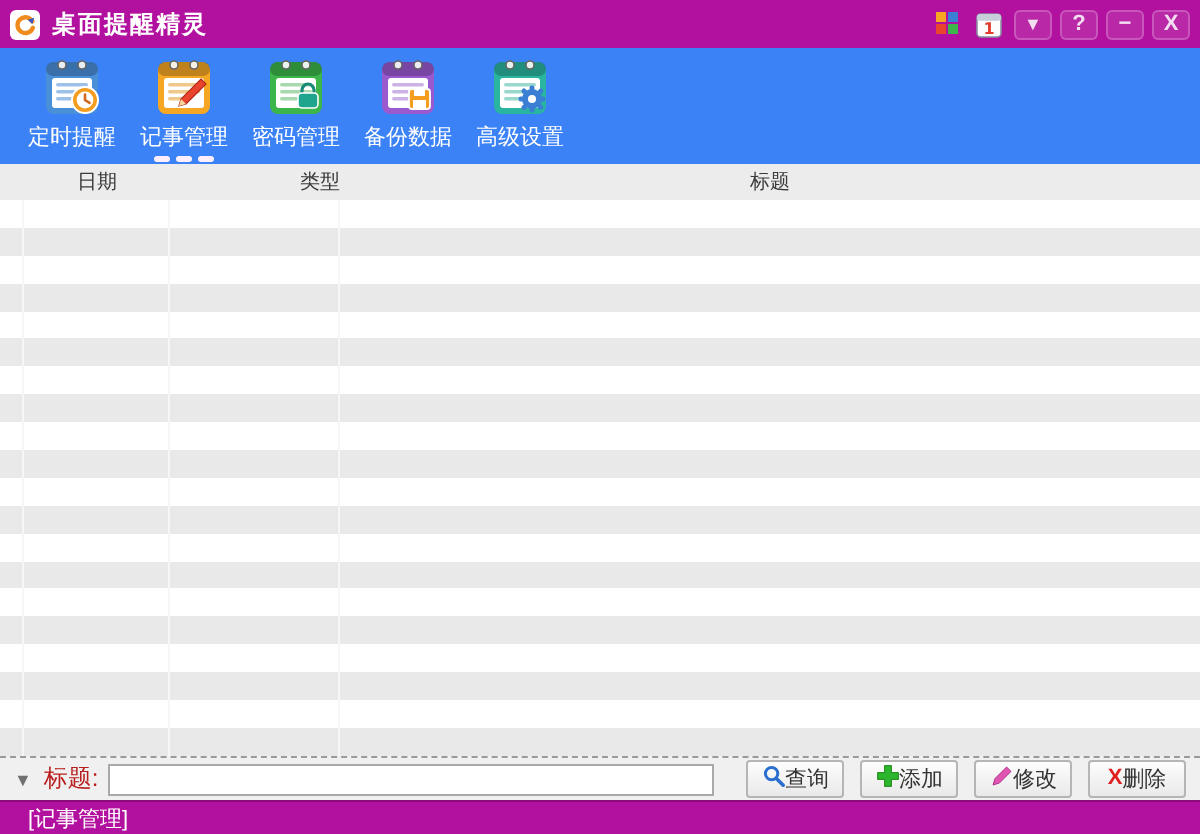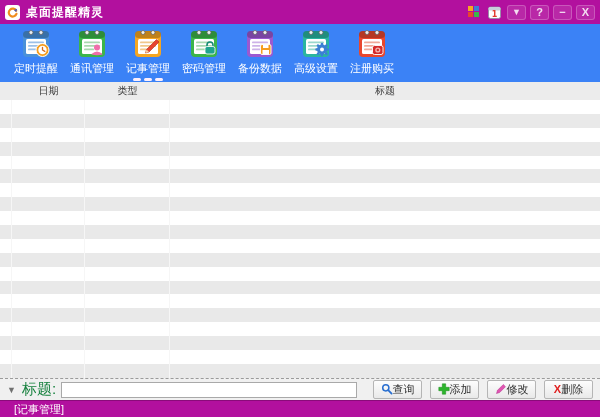--- a/index.html
+++ b/index.html
@@ -47,30 +47,30 @@
   
   .table-header {
     height:18px; background:#ececec; display:flex; align-items:center;
     font-size:10px; color:#3a3a3a; flex:0 0 auto;
   }
   .table-body { flex:1 1 auto; overflow:hidden; background:#fff; }
   .trow { display:flex; height:13.9px; }
   .trow:nth-child(even) { background:#e9e9e9; }
   .c0 { width:12px; flex:0 0 auto; border-right:1px solid #f6f6f6; }
   .c1 { width:73px; flex:0 0 auto; border-right:1px solid #f6f6f6; text-align:center; }
-  .c2 { width:85px; flex:0 0 auto; border-right:1px solid #f6f6f6; text-align:center; }
+  .c2 { width:85px; flex:0 0 auto; border-right:1px solid #f6f6f6; text-align:right; }
   .c3 { flex:1 1 auto; text-align:center; }
   .table-header .c0, .table-header .c1, .table-header .c2, .table-header .c3 { border-right:none; }
   
   .footer {
     height:22px; background:#f0f0f0; border-top:1px dashed #9a9a9a;
     display:flex; align-items:center; padding:0 7px; flex:0 0 auto; gap:0;
   }
   .collapse-arrow { color:#707070; font-size:9px; margin-right:6px; }
-  .filter-label { font-size:15px; color:#15803d; margin-right:5px; white-space:nowrap; }
+  .filter-label { font-size:12px; color:#b91c1c; margin-right:5px; white-space:nowrap; }
   .filter-input {
     flex:1; height:16px; border:1px solid #a9a9a9; background:#fff;
     font-size:11px; padding:0 3px; margin-right:8px; outline:none;
     font-family:"Liberation Sans","DejaVu Sans",sans-serif;
   }
   .fbtn {
     width:49px; height:19px; margin-left:8px; border:1px solid #b5b5b5; border-radius:2px;
     background:linear-gradient(#fdfdfd,#e9e9e9);
     display:flex; align-items:center; justify-content:center; gap:0;
     font-size:11px; color:#333; cursor:default;
@@ -138,37 +138,20 @@
         <rect x="8" y="17" width="16" height="1.8" rx="0.9" fill="#9cc0e8"></rect>
         <rect x="8" y="20.5" width="10" height="1.8" rx="0.9" fill="#9cc0e8"></rect>
         <circle cx="22.5" cy="22" r="6.5" fill="#f59d1e" stroke="#fff" stroke-width="1"></circle>
         <circle cx="22.5" cy="22" r="4.2" fill="#fff"></circle>
         <path d="M22.5 19.3 V22 L24.8 23.4" stroke="#d2691e" stroke-width="1.3" fill="none" stroke-linecap="round"></path>
       </svg>
     </span>
     <span class="tool-label">定时提醒</span>
   </div>
 
-  <div class="tool-item">
-    <span class="tool-icon">
-      <svg width="32" height="32" viewBox="0 0 32 32">
-        <rect x="3" y="3" width="26" height="26" rx="4" fill="#3cb54a"></rect>
-        <rect x="3" y="3" width="26" height="7" rx="3.5" fill="rgba(0,0,0,0.22)"></rect>
-        <circle cx="11" cy="4.5" r="2" fill="#e9f4ea" stroke="#666" stroke-width="0.8"></circle>
-        <circle cx="21" cy="4.5" r="2" fill="#e9f4ea" stroke="#666" stroke-width="0.8"></circle>
-        <rect x="6" y="11" width="20" height="15" rx="1.5" fill="#fff"></rect>
-        <rect x="8" y="13.5" width="16" height="1.8" rx="0.9" fill="#a8d8ae"></rect>
-        <rect x="8" y="17" width="16" height="1.8" rx="0.9" fill="#a8d8ae"></rect>
-        <rect x="8" y="20.5" width="10" height="1.8" rx="0.9" fill="#a8d8ae"></rect>
-        <circle cx="21" cy="19.5" r="3" fill="#f06eaa"></circle>
-        <path d="M15.5 26 Q21 21 26.5 26 L26.5 26.5 Q21 28 15.5 26.5 Z" fill="#f06eaa"></path>
-      </svg>
-    </span>
-    <span class="tool-label">通讯管理</span>
-  </div>
 
   <div class="tool-item">
     <span class="tool-icon">
       <svg width="32" height="32" viewBox="0 0 32 32">
         <rect x="3" y="3" width="26" height="26" rx="4" fill="#f5a623"></rect>
         <rect x="3" y="3" width="26" height="7" rx="3.5" fill="rgba(0,0,0,0.22)"></rect>
         <circle cx="11" cy="4.5" r="2" fill="#f8f0e2" stroke="#666" stroke-width="0.8"></circle>
         <circle cx="21" cy="4.5" r="2" fill="#f8f0e2" stroke="#666" stroke-width="0.8"></circle>
         <rect x="6" y="11" width="20" height="15" rx="1.5" fill="#fff"></rect>
         <rect x="8" y="13.5" width="16" height="1.8" rx="0.9" fill="#f0c88a"></rect>
@@ -244,38 +227,20 @@
           <rect x="25" y="16.2" width="2.4" height="3" rx="1" transform="rotate(45 26.2 17.7)"></rect>
           <rect x="17" y="24" width="2.4" height="3" rx="1" transform="rotate(45 18.2 25.5)"></rect>
           <rect x="25" y="24" width="2.4" height="3" rx="1" transform="rotate(-45 26.2 25.5)"></rect>
         </g>
         <circle cx="22" cy="21.5" r="2" fill="#fff"></circle>
       </svg>
     </span>
     <span class="tool-label">高级设置</span>
   </div>
 
-  <div class="tool-item">
-    <span class="tool-icon">
-      <svg width="32" height="32" viewBox="0 0 32 32">
-        <rect x="3" y="3" width="26" height="26" rx="4" fill="#e8472e"></rect>
-        <rect x="3" y="3" width="26" height="7" rx="3.5" fill="rgba(0,0,0,0.22)"></rect>
-        <circle cx="11" cy="4.5" r="2" fill="#f8e8e4" stroke="#666" stroke-width="0.8"></circle>
-        <circle cx="21" cy="4.5" r="2" fill="#f8e8e4" stroke="#666" stroke-width="0.8"></circle>
-        <rect x="6" y="11" width="20" height="15" rx="1.5" fill="#fff"></rect>
-        <rect x="8" y="13.5" width="16" height="1.8" rx="0.9" fill="#f0a898"></rect>
-        <rect x="8" y="17" width="16" height="1.8" rx="0.9" fill="#f0a898"></rect>
-        <rect x="8" y="20.5" width="10" height="1.8" rx="0.9" fill="#f0a898"></rect>
-        <rect x="16.5" y="17.5" width="10.5" height="9" rx="2" fill="#d42a2a" stroke="#fff" stroke-width="0.9"></rect>
-        <circle cx="21.8" cy="22" r="2.6" fill="#f2b6b0"></circle>
-        <circle cx="21.8" cy="22" r="1.2" fill="#d42a2a"></circle>
-      </svg>
-    </span>
-    <span class="tool-label">注册购买</span>
-  </div>
 
 </div>
 
 <div class="table-header">
   <div class="c0"></div>
   <div class="c1">日期</div>
   <div class="c2">类型</div>
   <div class="c3">标题</div>
 </div>
 

